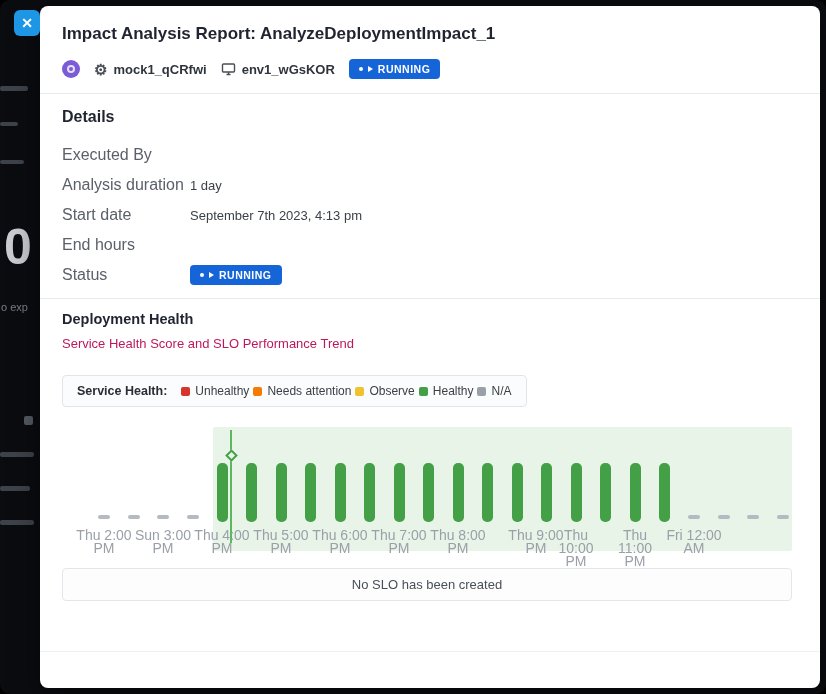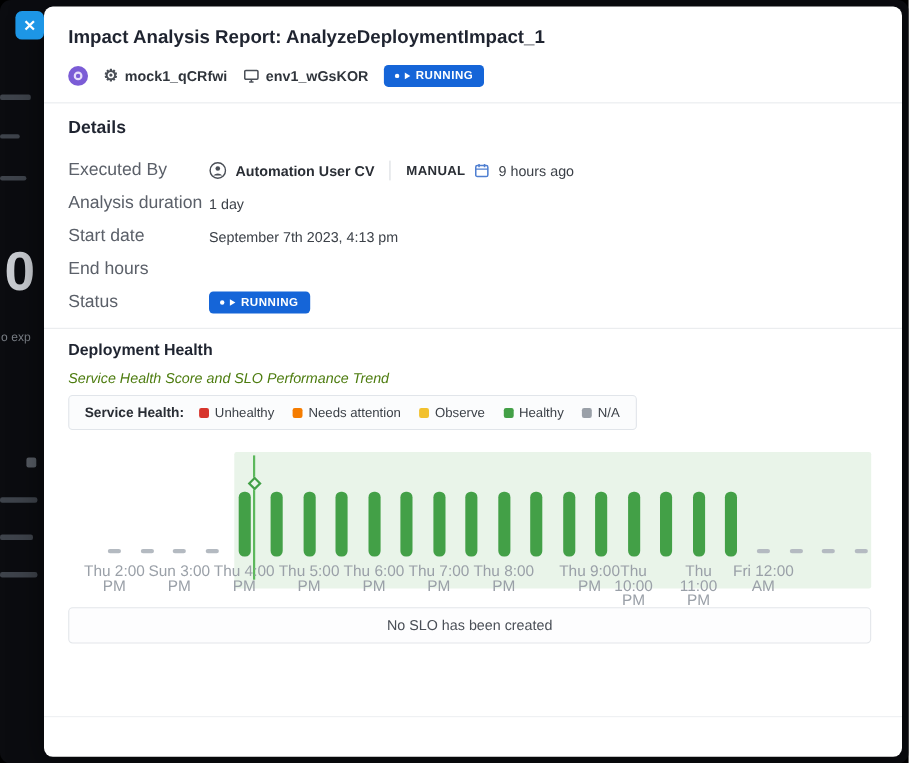--- a/index.html
+++ b/index.html
@@ -45,21 +45,21 @@
 
   
   .badge { display:inline-flex; align-items:center; gap:5px; background:#1565d8; color:#fff;
     font-size:10.5px; font-weight:700; letter-spacing:.5px; padding:4px 10px; border-radius:4px; }
   .badge-dot { width:4px; height:4px; border-radius:50%; background:#fff; }
   .badge-arrow { width:0; height:0; border-top:3.5px solid transparent; border-bottom:3.5px solid transparent; border-left:5px solid #fff; }
 
   
   .health-section { padding:12px 28px 0 22px; }
   .health-heading { font-size:14.5px; font-weight:700; color:#1f2430; margin-bottom:9px; }
-  .health-sub { font-size:13px; color:#4d7c0f; margin-bottom:8px;font-style:italic; }
+  .health-sub { font-size:13px; color:#be185d; margin-bottom:24px; }
 
   .legend-box { display:inline-flex; align-items:center; gap:14px; border:1px solid #e1e5ea; background:#fbfcfd;
     border-radius:4px; padding:8px 14px; margin-bottom:14px; }
   .legend-title { font-size:12.5px; font-weight:700; color:#2a2e35; }
   .legend-item { display:inline-flex; align-items:center; gap:5px; font-size:12px; color:#3c4148; }
   .swatch { width:9px; height:9px; border-radius:2px; display:inline-block; }
 
   .chart { position:relative; height:135px; margin-bottom:12px; }
   .shade { position:absolute; top:6px; bottom:5px; background:#e9f4e9; border-radius:2px; }
   .marker-line { position:absolute; top:9px; height:113px; width:2px; background:#5cb85c; }
@@ -125,37 +125,20 @@
       </div>
     </div>
 
     <div class="divider"></div>
 
     <div class="details-section">
       <div class="section-heading">Details</div>
 
       <div class="detail-row">
         <div class="detail-label">Executed By</div>
-        <div class="detail-value">
-          <svg class="icon-svg" width="16" height="16" viewBox="0 0 16 16">
-            <circle cx="8" cy="8" r="7" fill="none" stroke="#4a4f57" stroke-width="1.3"></circle>
-            <circle cx="8" cy="6.2" r="2.1" fill="#4a4f57"></circle>
-            <path d="M3.8 12.6 Q8 8.8 12.2 12.6" fill="#4a4f57"></path>
-          </svg>
-          <span class="strong">Automation User CV</span>
-          <span class="vsep"></span>
-          <span class="manual-txt">MANUAL</span>
-          <svg class="icon-svg" width="14" height="14" viewBox="0 0 14 14">
-            <rect x="1.5" y="2.5" width="11" height="10" rx="1.5" fill="none" stroke="#4f7fd1" stroke-width="1.4"></rect>
-            <line x1="4.5" y1="1" x2="4.5" y2="4" stroke="#4f7fd1" stroke-width="1.4"></line>
-            <line x1="9.5" y1="1" x2="9.5" y2="4" stroke="#4f7fd1" stroke-width="1.4"></line>
-            <line x1="1.5" y1="5.8" x2="12.5" y2="5.8" stroke="#4f7fd1" stroke-width="1.2"></line>
-          </svg>
-          <span>9 hours ago</span>
-        </div>
       </div>
 
       <div class="detail-row">
         <div class="detail-label">Analysis duration</div>
         <div class="detail-value">1 day</div>
       </div>
 
       <div class="detail-row">
         <div class="detail-label">Start date</div>
         <div class="detail-value">September 7th 2023, 4:13 pm</div>
@@ -178,21 +161,21 @@
     </div>
 
     <div class="divider"></div>
 
     <div class="health-section">
       <div class="health-heading">Deployment Health</div>
       <div class="health-sub">Service Health Score and SLO Performance Trend</div>
 
       <div class="legend-box">
         <span class="legend-title">Service Health:</span>
-        <span style="display:inline-flex;gap:17px;">
+        <span style="display:inline-flex;gap:4px;">
             <span class="legend-item">
               <span class="swatch" style="background: rgb(215, 53, 44);"></span>
               <span>Unhealthy</span>
             </span>
             <span class="legend-item">
               <span class="swatch" style="background: rgb(245, 124, 0);"></span>
               <span>Needs attention</span>
             </span>
             <span class="legend-item">
               <span class="swatch" style="background: rgb(242, 193, 46);"></span>

